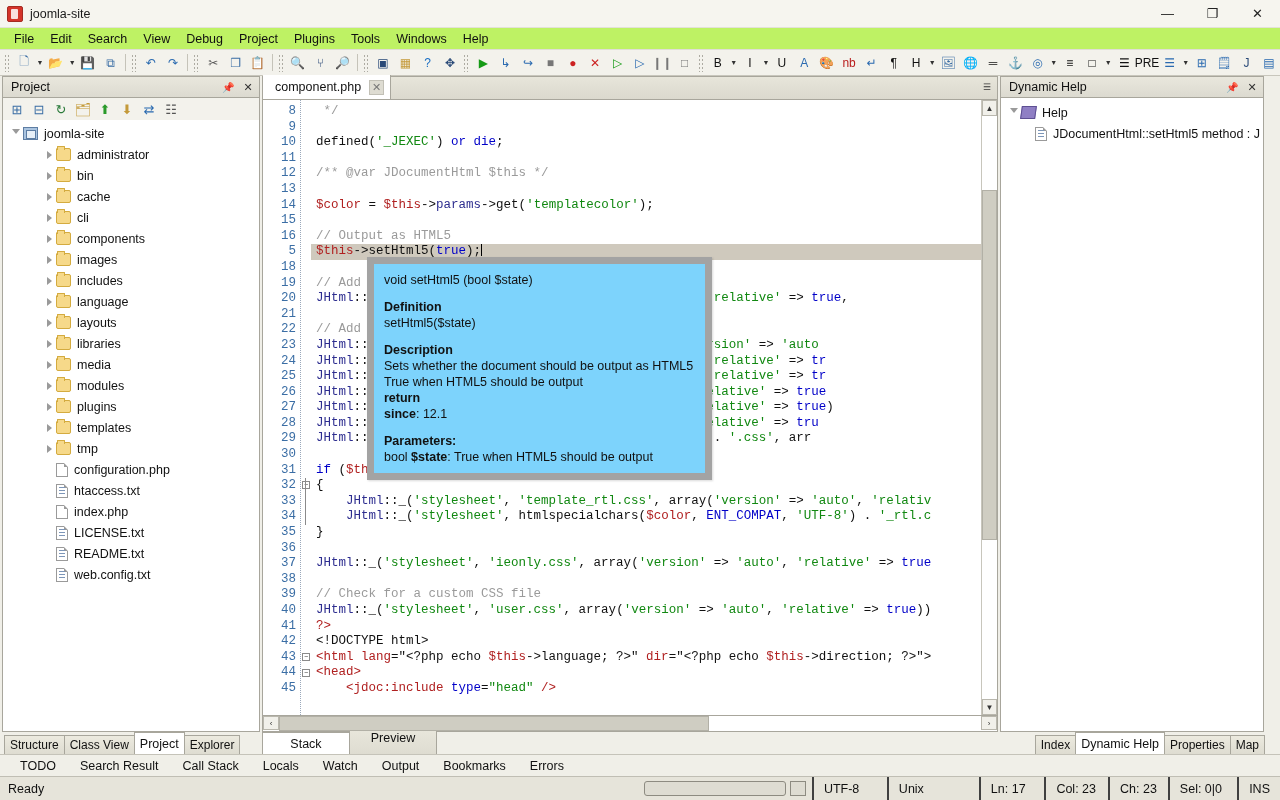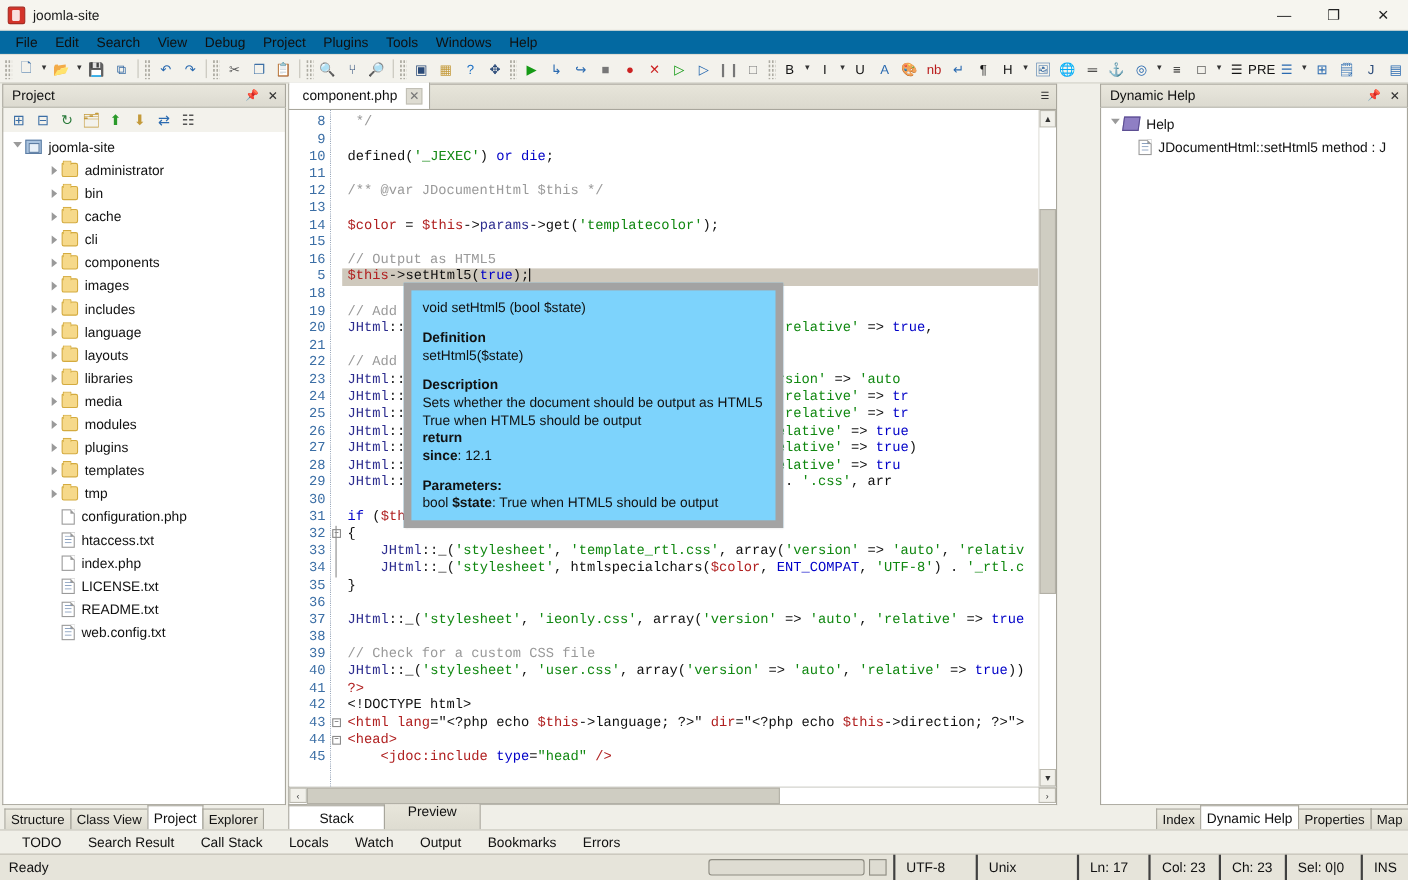--- a/index.html
+++ b/index.html
@@ -29,21 +29,21 @@
   }
   .titlebar .title { font-size: 12.5px; color: #1a1a1a; flex: 1; }
   .winbtns { display: flex; height: 28px; }
   .winbtn {
     width: 45px; height: 28px; display: flex; align-items: center; justify-content: center;
     font-size: 13px; color: #222;
   }
 
   
   .menubar {
-    height: 22px; flex: 0 0 22px; background: #0369a1; display: flex; align-items: center;
+    height: 22px; flex: 0 0 22px; background: #bef264; display: flex; align-items: center;
     padding-left: 6px; border-bottom: 1px solid #e0ded5;
   }
   .menubar .mi { padding: 2px 8px; font-size: 12.5px; color: #101010; }
 
   
   .toolbar {
     height: 26px; flex: 0 0 26px; background: #f3f2ec; display: flex; align-items: center;
     border-bottom: 1px solid #c8c6bc; padding-left: 2px;
   }
   .tb-grip { width: 7px; height: 18px; margin: 0 2px;
@@ -190,21 +190,21 @@
   .tooltip .gap { height: 11px; }
 
   
   .ctabs { height: 22px; flex: 0 0 22px; display: flex; align-items: flex-end; background: #f0efe8; }
   .ctab { height: 34px; min-width: 88px; justify-content: center;
     display: flex; align-items: center; font-size: 12.5px; color: #111;
     background: linear-gradient(#eceadf,#dedcd1); border: 1px solid #a8a69c; border-bottom: none; margin-right: -1px; }
   .ctab.active { background: #ffffff; height: 22px; }
 
   
-  .right-panel { width: 280px; flex: 0 0 280px; padding-right: 0; margin-left: 37px; }
+  .right-panel { width: 280px; flex: 0 0 280px; padding-right: 16px; }
   .helptree { flex: 1 1 auto; background: #fff; border: 1px solid #a8a69c; border-top: none; overflow: hidden; padding-top: 4px; font-size: 12.5px; }
   .bookicon { width: 15px; height: 13px; background: #8f7fc4; border: 1px solid #5d4f92; margin-right: 6px; flex: 0 0 15px;
     transform: skewX(-8deg); }
   .rtabs { height: 22px; display: flex; align-items: flex-end; justify-content: flex-end; background: #f0efe8; }
 
   
   .bottombar {
     height: 22px; flex: 0 0 22px; background: #f0efe8; display: flex; align-items: center;
     border-top: 1px solid #c5c3b9; padding-left: 8px;
   }

